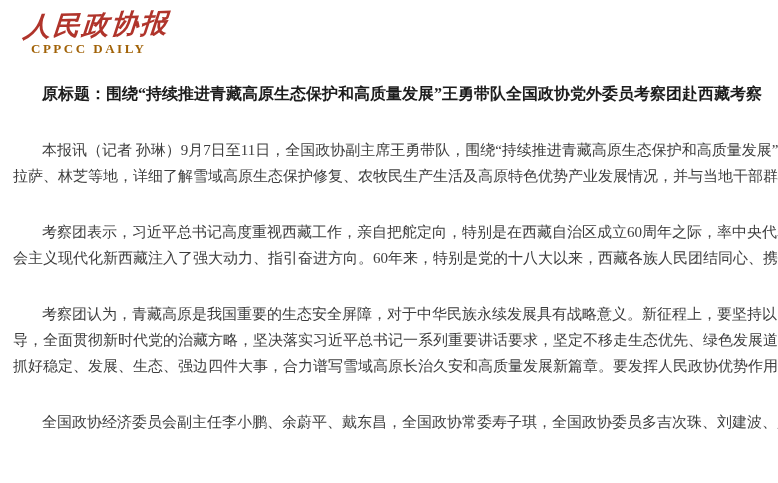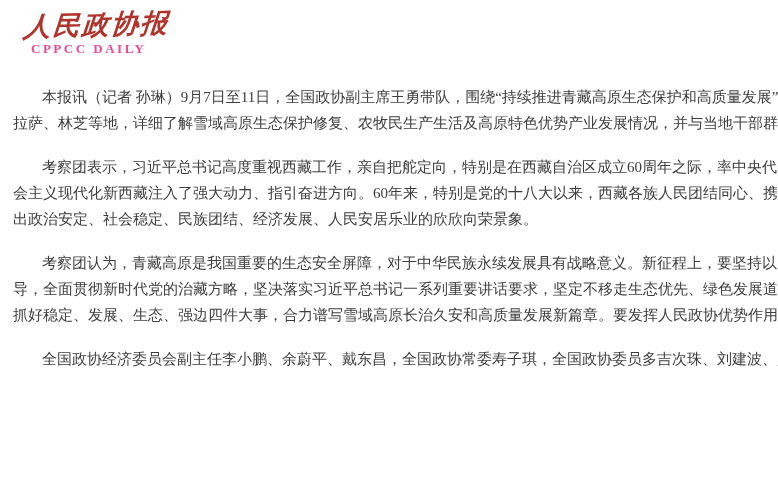--- a/index.html
+++ b/index.html
@@ -25,67 +25,67 @@
     letter-spacing: 2px;
     transform: skewX(-6deg) rotate(-1.5deg);
     line-height: 30px;
     white-space: nowrap;
   }
   .logo-latin {
     margin: 2px 0 0 7px;
     font-family: "Liberation Serif", serif;
     font-size: 13px;
     font-weight: bold;
-    color: #ec4899;
+    color: #a16207;
     letter-spacing: 2.5px;
     line-height: 14px;
     white-space: nowrap;
   }
   
   .article {
     padding: 0 0 0 13px;
   }
   .article-title {
     margin-top: 25px;
     font-size: 16px;
     font-weight: bold;
     color: #1c1c1c;
     line-height: 26px;
     text-indent: 29px;
     white-space: nowrap;
   }
-  .paragraph { margin-top: 18px; }
+  .paragraph { margin-top: 30px; }
   .paragraph:first-of-type { margin-top: 28px; }
   .line {
     font-size: 15px;
     line-height: 26px;
     color: #3d3d3d;
     white-space: nowrap;
   }
   .line.indent { text-indent: 29px; }
 </style>
 </head>
 <body>
 
 <div class="masthead">
   <div class="logo-calligraphy">人民政协报</div>
   <div class="logo-latin">CPPCC DAILY</div>
 </div>
 
 <div class="article">
+  <div class="article-title">原标题：围绕“持续推进青藏高原生态保护和高质量发展”王勇带队全国政协党外委员考察团赴西藏考察</div>
 
   <div class="paragraph">
     <div class="line indent">本报讯（记者 孙琳）9月7日至11日，全国政协副主席王勇带队，围绕“持续推进青藏高原生态保护和高质量发展”</div>
     <div class="line">拉萨、林芝等地，详细了解雪域高原生态保护修复、农牧民生产生活及高原特色优势产业发展情况，并与当地干部群众</div>
   </div>
 
   <div class="paragraph">
     <div class="line indent">考察团表示，习近平总书记高度重视西藏工作，亲自把舵定向，特别是在西藏自治区成立60周年之际，率中央代表</div>
     <div class="line">会主义现代化新西藏注入了强大动力、指引奋进方向。60年来，特别是党的十八大以来，西藏各族人民团结同心、携手</div>
-    <div class="line">出政治安定、社会稳定、民族团结、经济发展、人民安居乐业的欣欣向荣景象。</div>
   </div>
 
   <div class="paragraph">
     <div class="line indent">考察团认为，青藏高原是我国重要的生态安全屏障，对于中华民族永续发展具有战略意义。新征程上，要坚持以习</div>
     <div class="line">导，全面贯彻新时代党的治藏方略，坚决落实习近平总书记一系列重要讲话要求，坚定不移走生态优先、绿色发展道路</div>
     <div class="line">抓好稳定、发展、生态、强边四件大事，合力谱写雪域高原长治久安和高质量发展新篇章。要发挥人民政协优势作用，</div>
   </div>
 
   <div class="paragraph">
     <div class="line indent">全国政协经济委员会副主任李小鹏、余蔚平、戴东昌，全国政协常委寿子琪，全国政协委员多吉次珠、刘建波、赵</div>

